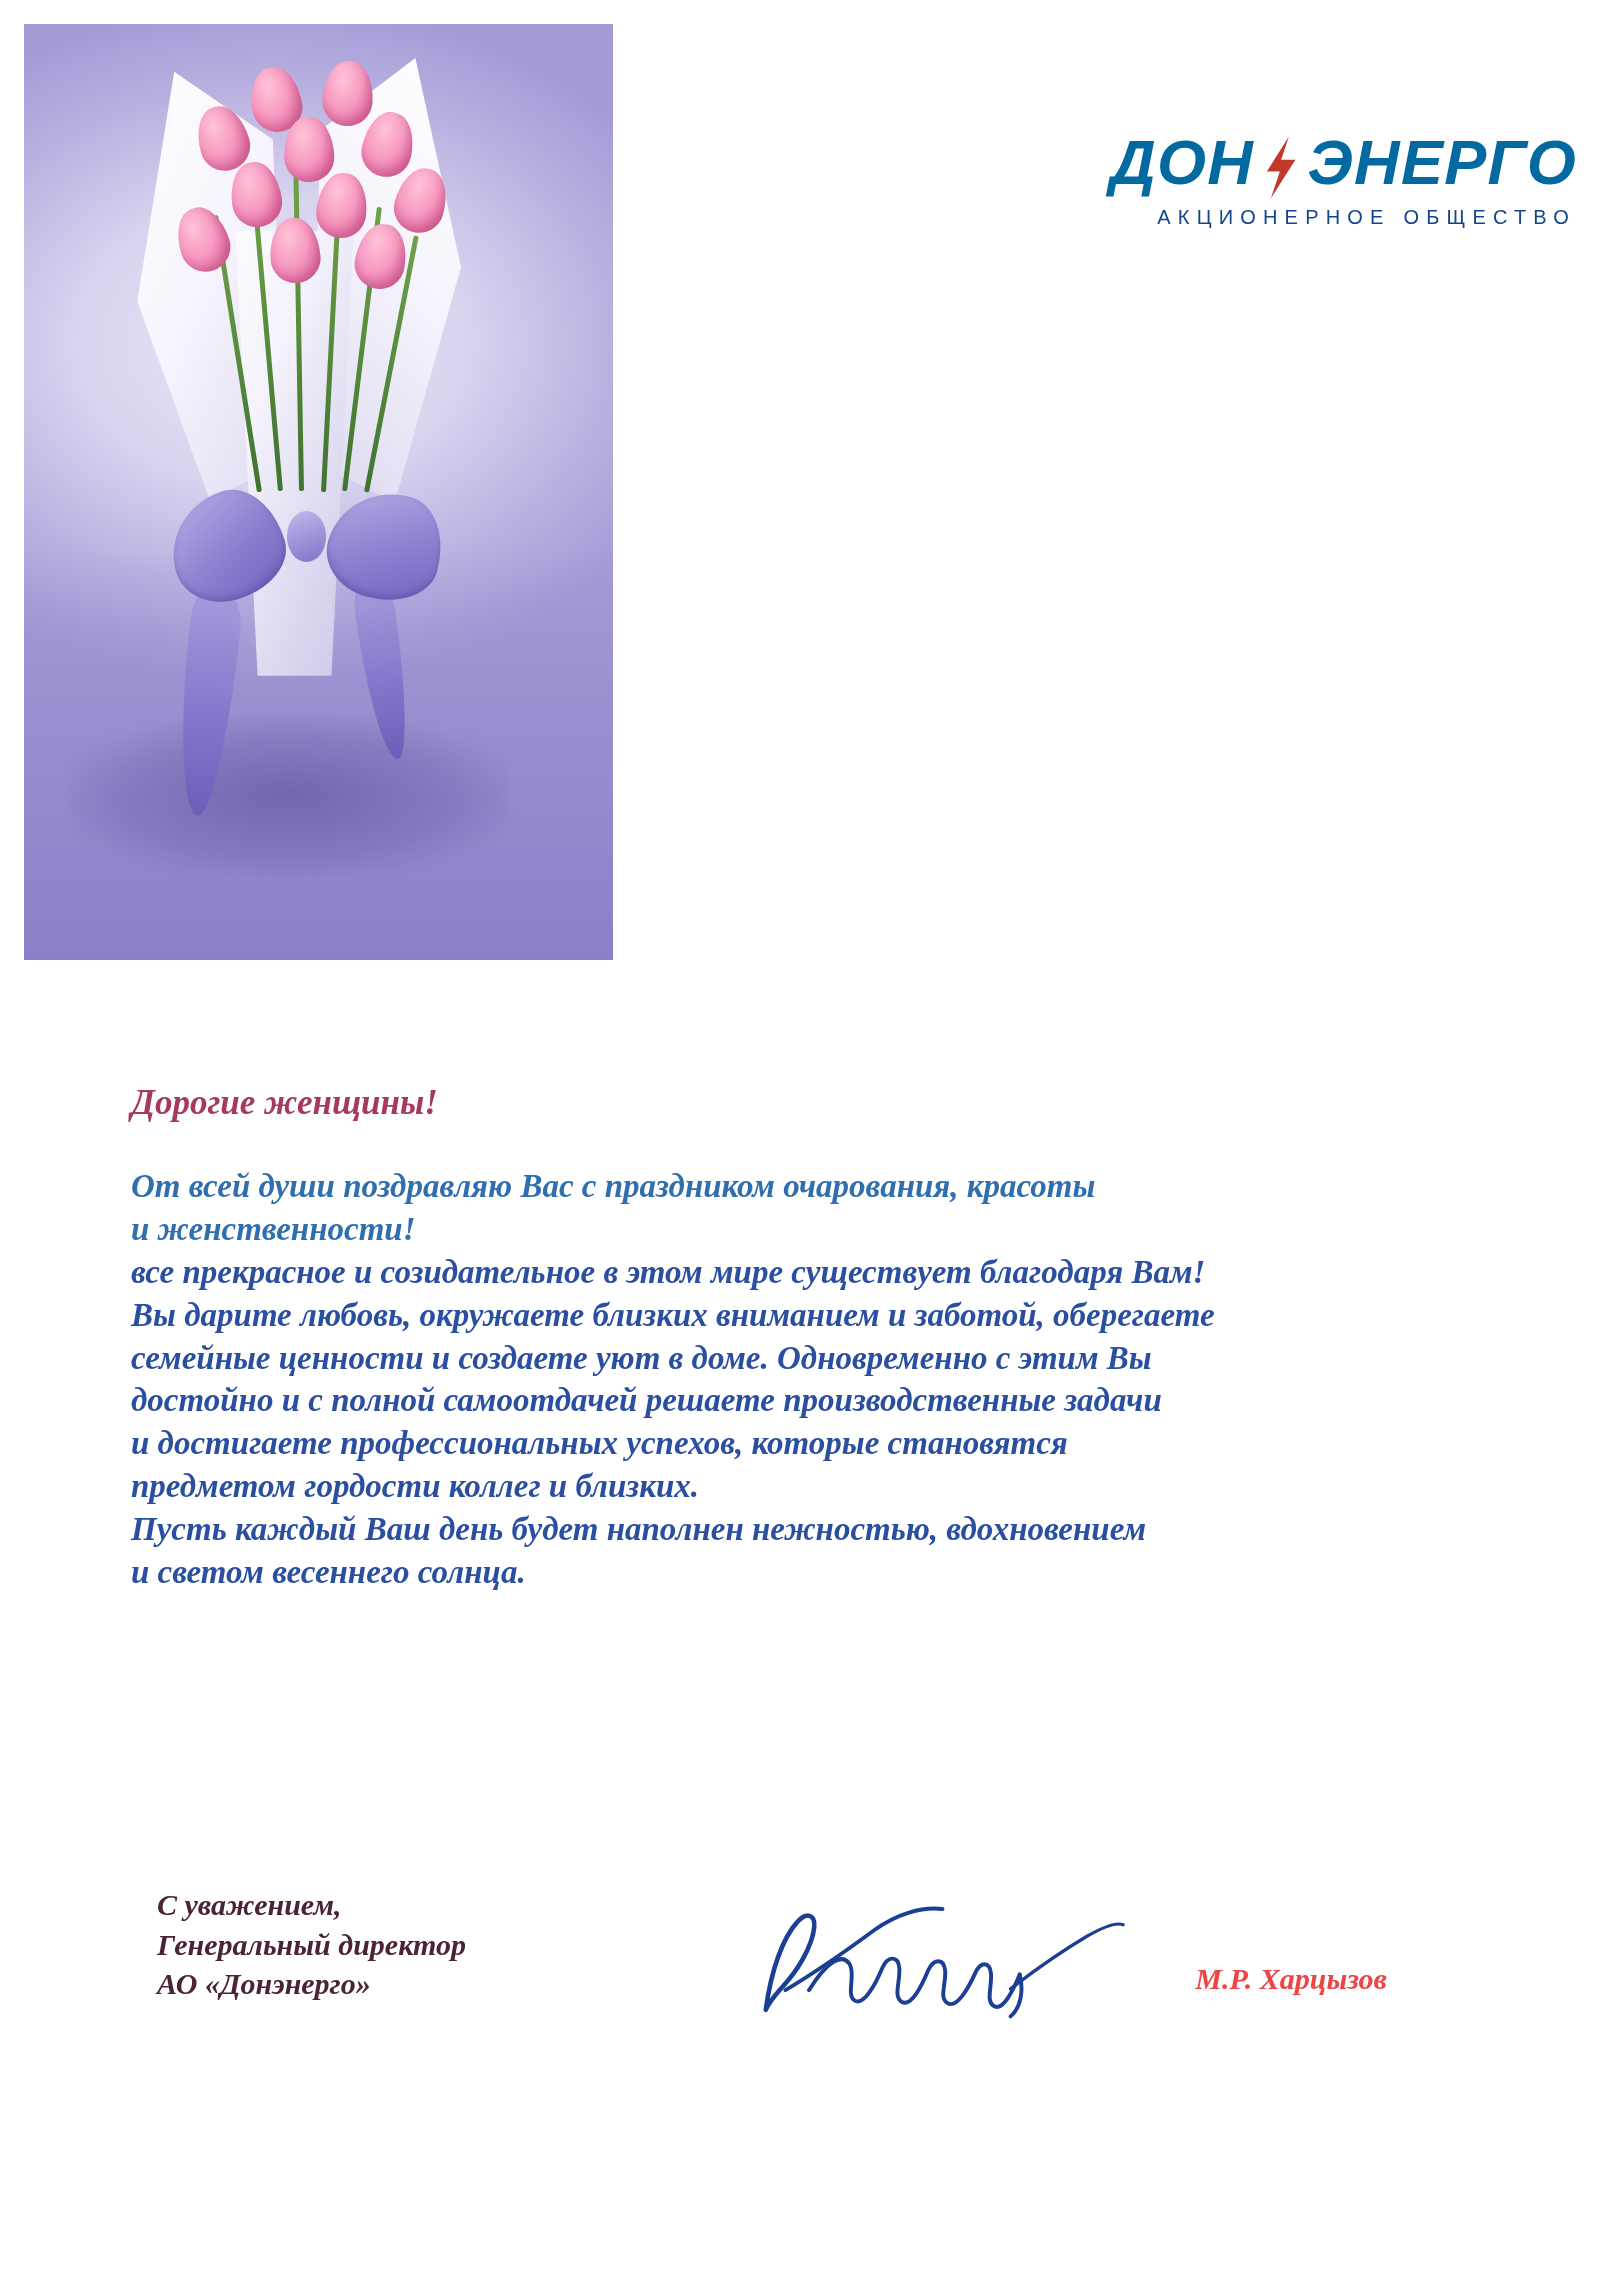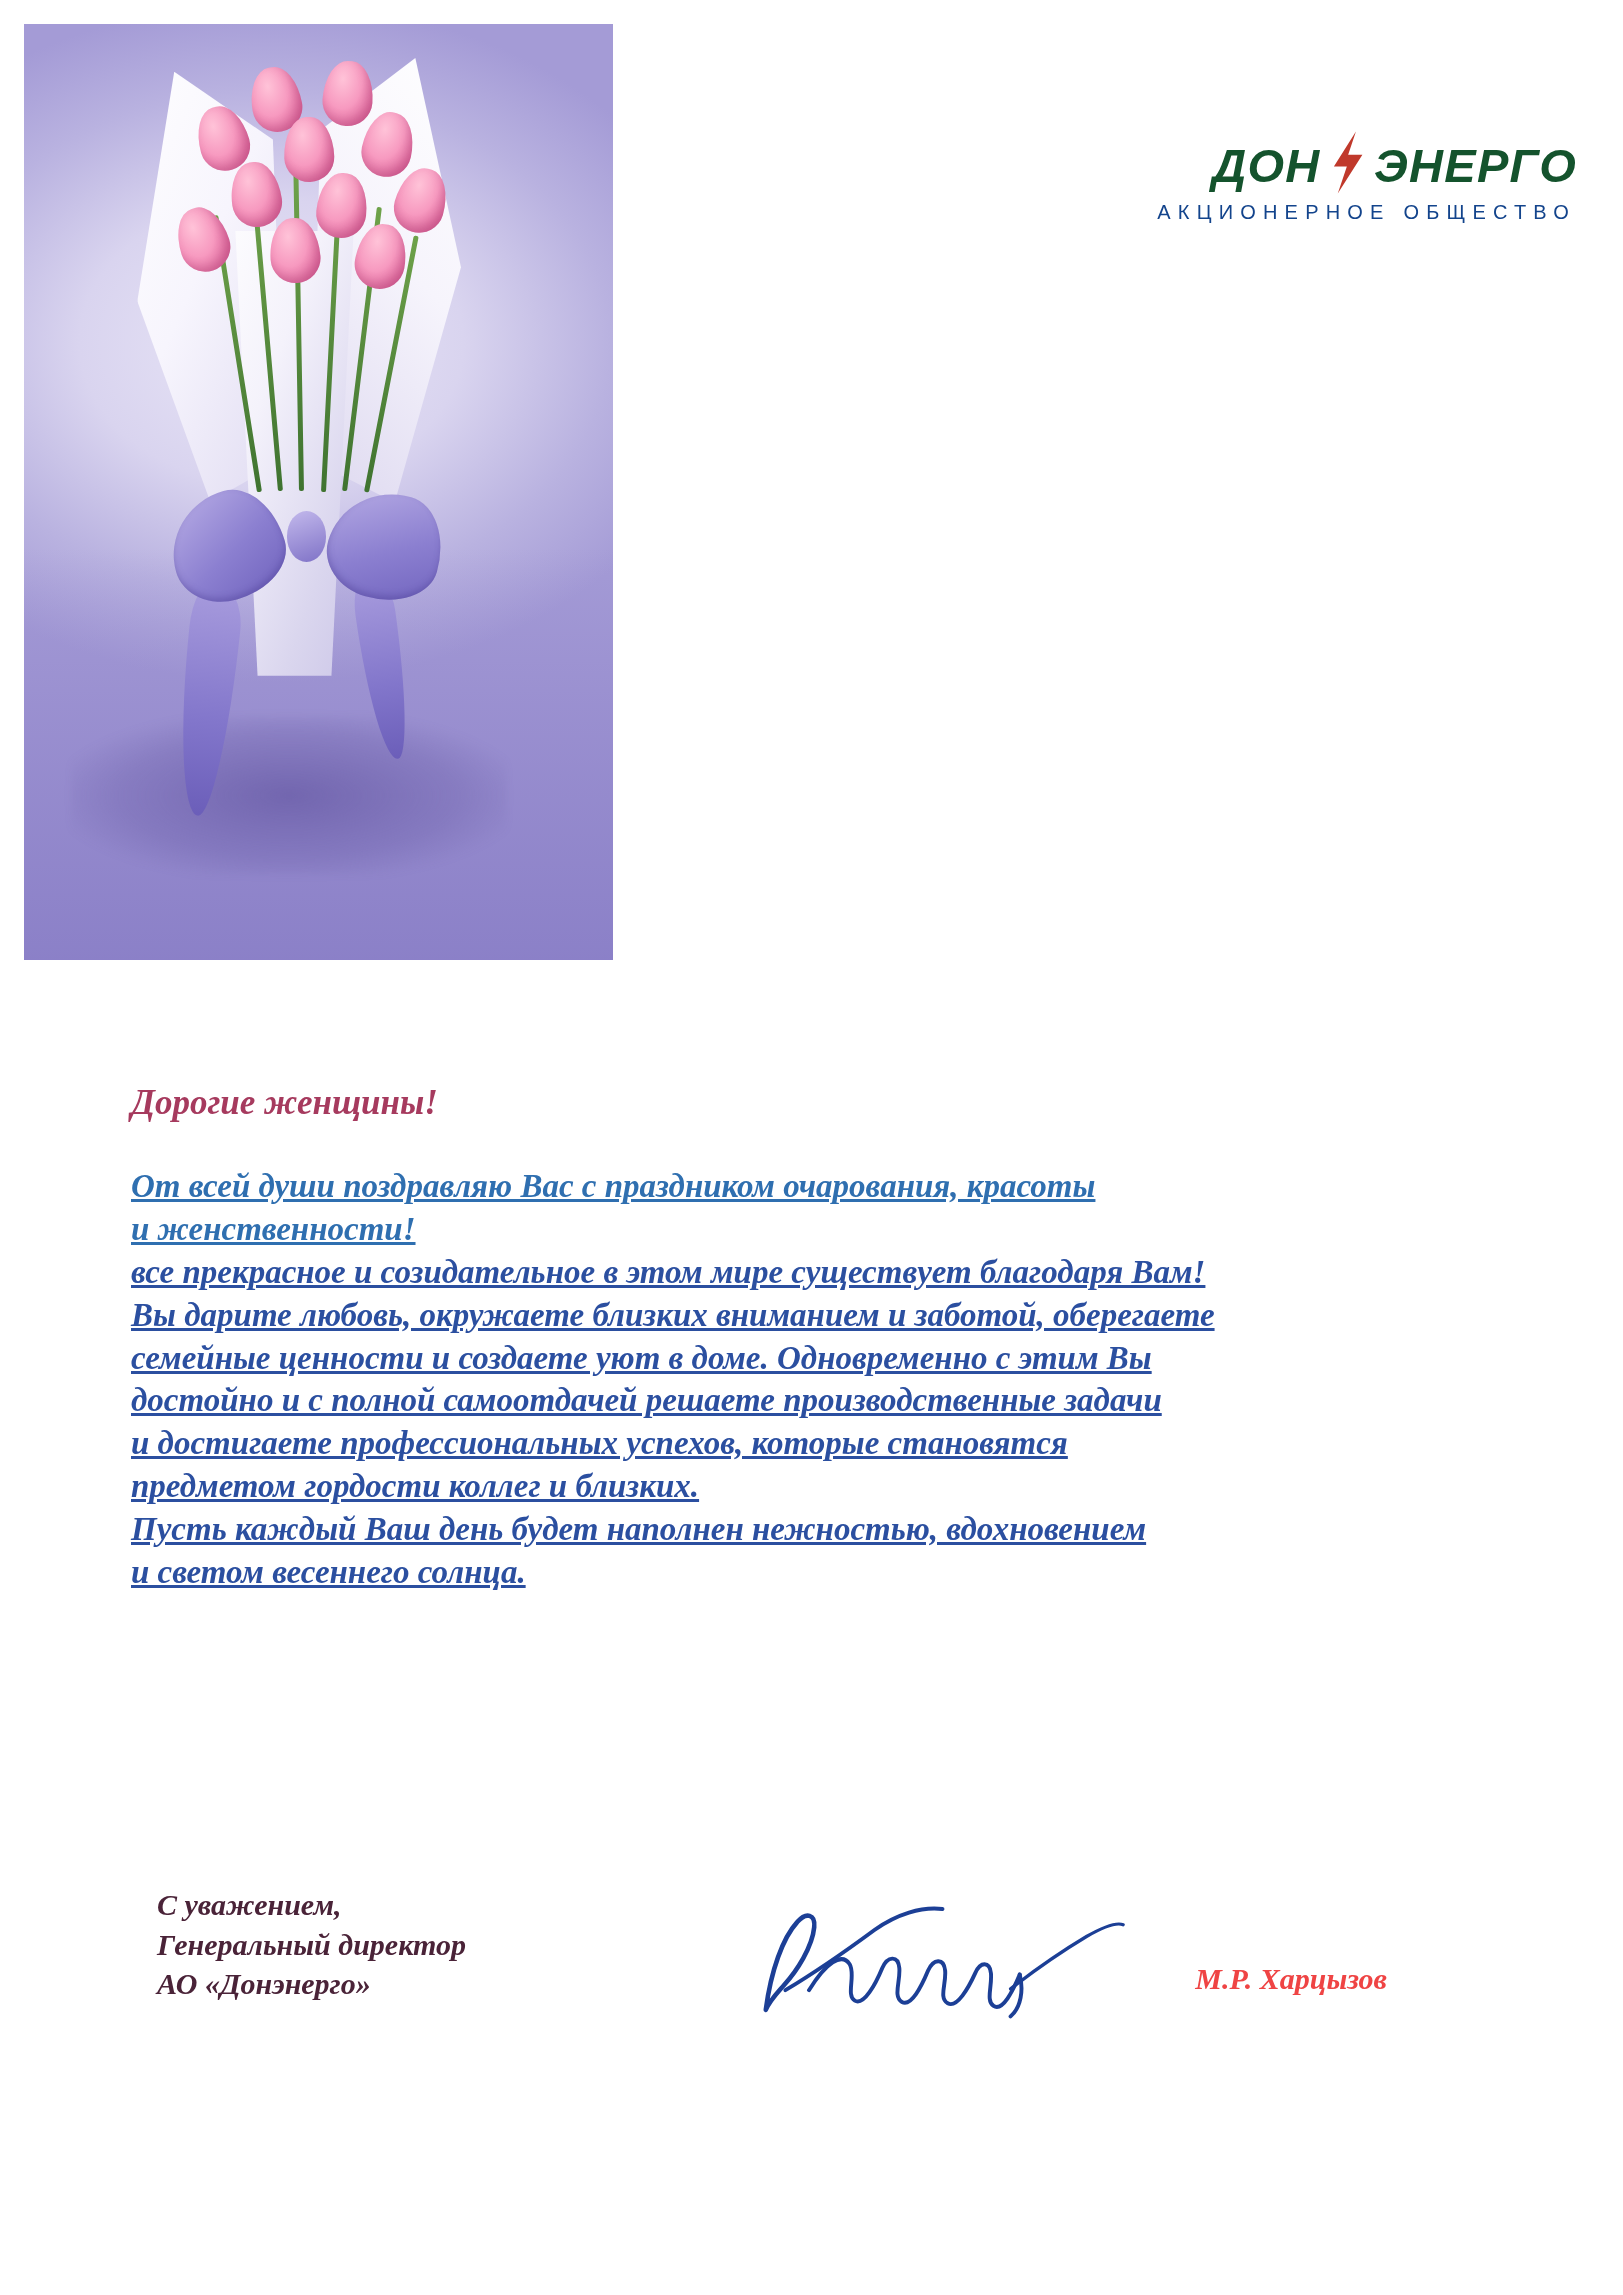--- a/index.html
+++ b/index.html
@@ -172,23 +172,23 @@
     position: absolute;
     right: 46px;
     top: 131px;
     width: 602px;
     text-align: right;
   }
   .logo-main {
     font-family: "Liberation Sans", sans-serif;
     font-weight: bold;
     font-style: italic;
-    font-size: 47px;
+    font-size: 63px;
     letter-spacing: 1.3px;
-    color: #14532d;
+    color: #0369a1;
     line-height: 1;
     white-space: nowrap;
     text-align: right;
   }
   .logo-bolt {
     display: inline-block;
     width: 35px;
     height: 63px;
     margin: 0 9.2px -5.2px 9.2px;
     vertical-align: bottom;
@@ -225,21 +225,20 @@
     font-style: italic;
     font-size: 33px;
     line-height: 1.30;
     color: #2b4fa0;
   }
   .body-text .lead {
     color: #2f6fb0;
   }
   .body-text p {
     margin: 0;
-    text-decoration: underline;
   }
 
   
   .sign-block {
     position: absolute;
     left: 157px;
     top: 1885px;
     width: 1348px;
     height: 170px;
   }

